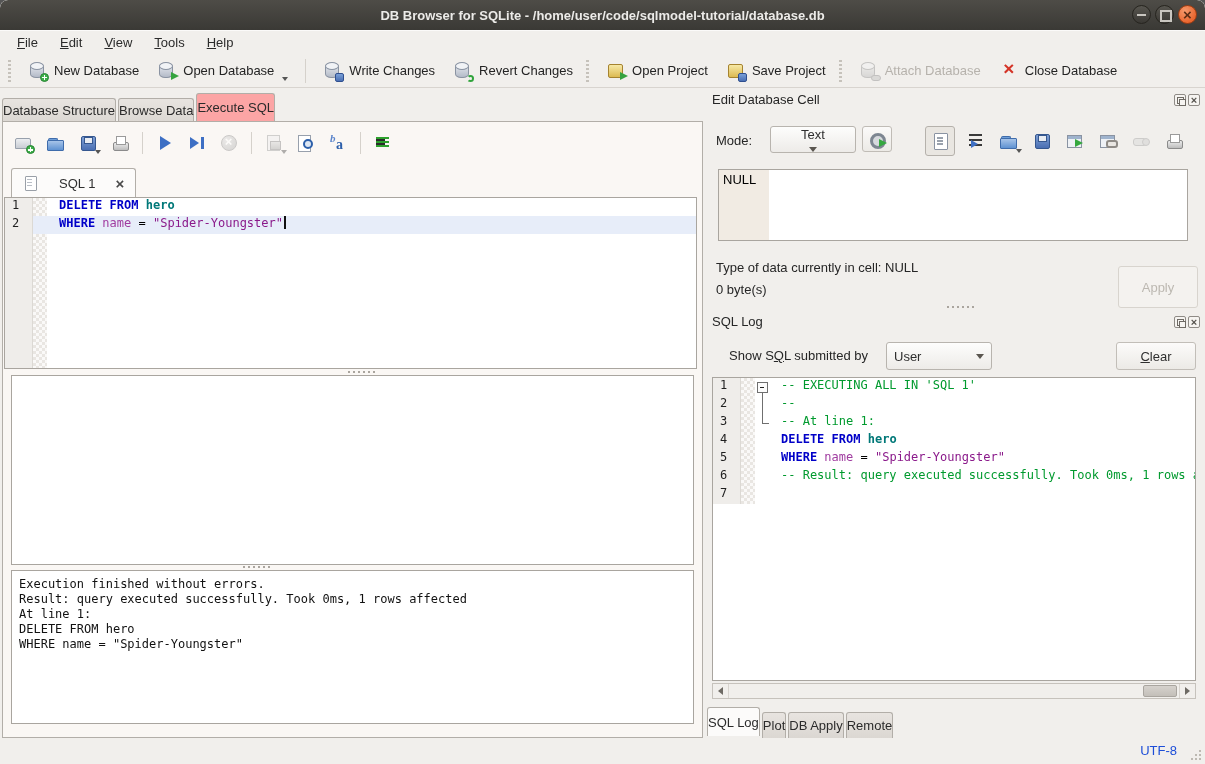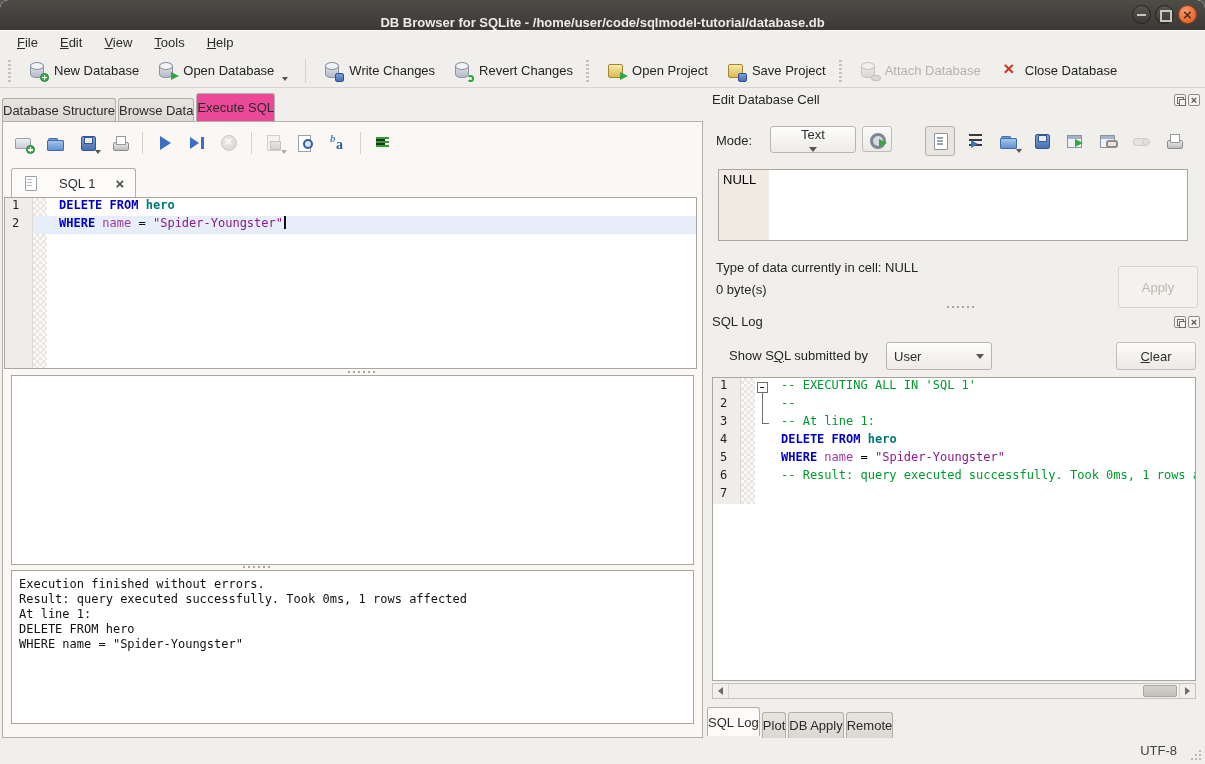--- a/index.html
+++ b/index.html
@@ -4,21 +4,21 @@
 <style>
   * { margin:0; padding:0; box-sizing:border-box; }
   html,body { width:1205px; height:764px; overflow:hidden; background:#555; }
   body { font-family:"Liberation Sans","DejaVu Sans",sans-serif; font-size:13px; color:#2f2f2f; }
   #window { position:absolute; left:0; top:0; width:1205px; height:764px;
             background:#f1efec; border-radius:8px 8px 0 0; overflow:hidden; }
 
   
   #titlebar { position:absolute; left:0; top:0; width:1205px; height:30px;
               background:linear-gradient(#4e4c47,#3a3935); border-radius:8px 8px 0 0;
-              display:flex; align-items:flex-end; justify-content:center; }
+              display:flex; align-items:center; justify-content:center; }
   #titlebar .title { color:#ecebe8; font-weight:bold; font-size:13px; }
   #winbtns { position:absolute; right:8px; top:5px; display:flex; gap:4px; }
   .wbtn { width:19px; height:19px; border-radius:50%; position:relative;
           background:linear-gradient(#57554f,#3a3834); border:1px solid #27251f; }
   .wbtn.close { background:radial-gradient(circle at 35% 30%,#f49a6d,#e9662f 70%); border-color:#a03d12; }
   .wbtn.minimize::before { content:""; position:absolute; left:4px; top:8px; width:9px; height:2px; background:#c9c6c0; }
   .wbtn.maximize::before { content:""; position:absolute; left:4px; top:4px; width:8px; height:8px; border:2px solid #c9c6c0; }
   .wbtn.close::before { content:"×"; position:absolute; left:0; top:-1px; width:17px; text-align:center;
                         color:#5b2d15; font-weight:bold; font-size:15px; line-height:19px; }
 
@@ -138,21 +138,21 @@
   .dockbtn { width:12px; height:12px; border:1px solid #8f8b86; background:#f6f4f1; border-radius:2px; position:relative; }
   .float-icon::before { content:""; position:absolute; left:2px; top:2px; width:5px; height:5px; border:1px solid #6e6a64; }
   .float-icon::after { content:""; position:absolute; left:4px; top:4px; width:5px; height:5px; border:1px solid #6e6a64; background:#f6f4f1; }
   .close-icon::before { content:"×"; position:absolute; left:0; top:-1px; width:10px; text-align:center;
        color:#55524d; font-weight:bold; font-size:11px; line-height:12px; }
 
   
   .tab { display:inline-flex; align-items:center; padding:0 0; border:1px solid #b2aea8; border-bottom:none;
          background:linear-gradient(#e8e4e0,#dbd7d2); color:#2b2b2b; height:25px; margin-right:2px;
          border-radius:3px 3px 0 0; position:relative; top:3px; }
-  .tab.active { background:#ec4899; height:28px; top:0; z-index:3; }
+  .tab.active { background:#fca5a5; height:28px; top:0; z-index:3; }
   #main-tabs { position:absolute; left:2px; top:93px; height:28px; }
   #left-panel { position:absolute; left:2px; top:121px; width:701px; height:617px;
                 background:#faf7f4; border:1px solid #b2aea8; }
 
   
   #sql-toolbar { position:absolute; left:8px; top:9px; display:flex; align-items:center; gap:6px; }
   .itbtn { position:relative; width:26px; height:24px; display:flex; align-items:center; justify-content:center; }
   .itbtn.dis { filter:grayscale(1); opacity:.45; }
   .itbtn .marrow { position:absolute; right:0; bottom:1px; margin:0; }
   .isep { width:1px; height:22px; background:#d5d1cb; margin:0 3px; }
@@ -230,21 +230,21 @@
   #hscroll .tri-r { width:0; height:0; border-top:4px solid transparent; border-bottom:4px solid transparent;
              border-left:5px solid #6e6a64; }
   #hscroll .thumb { position:absolute; left:430px; top:1px; width:34px; height:12px;
              background:linear-gradient(#d6d2cd,#c3bfb9); border:1px solid #a9a59f; border-radius:2px; }
   #bottom-tabs { position:absolute; left:0; top:619px; height:29px; }
   #bottom-tabs .tab { height:26px; }
   #bottom-tabs .tab.active { height:29px; background:#fcfbfa; }
 
   
   #statusbar { position:absolute; left:0; top:738px; width:1205px; height:26px; }
-  #encoding { position:absolute; right:28px; top:5px; color:#404040; font-size:13px; }
+  #encoding { position:absolute; right:28px; top:5px; color:#1d4ed8; font-size:13px; }
   #grip { position:absolute; right:4px; bottom:4px; width:12px; height:12px; }
   #grip::before { content:""; position:absolute; right:0; bottom:0; width:2px; height:2px; background:#bdb9b2;
         box-shadow:-4px 0 #bdb9b2,-8px 0 #bdb9b2,0 -4px #bdb9b2,-4px -4px #bdb9b2,0 -8px #bdb9b2; }
 
   .tok-b { font-weight:bold; }
 </style>
 </head>
 <body>
 
 <div id="window">

